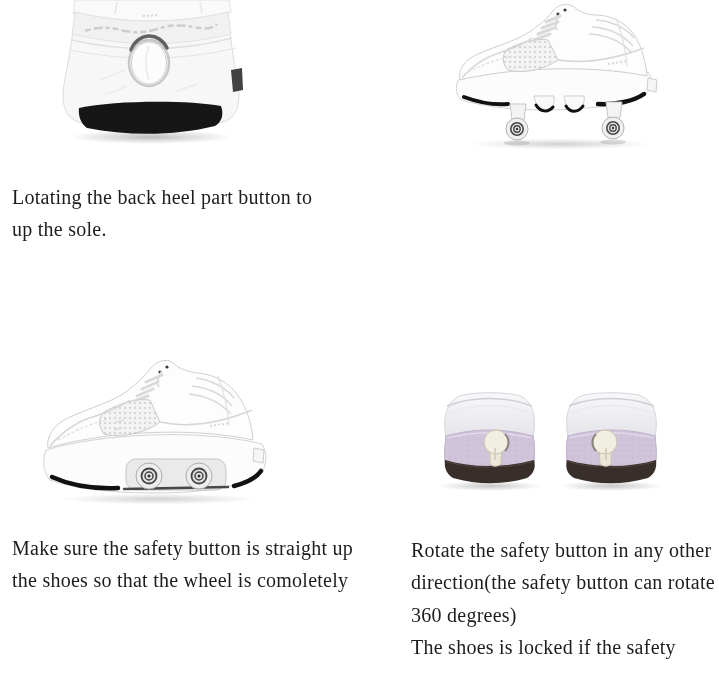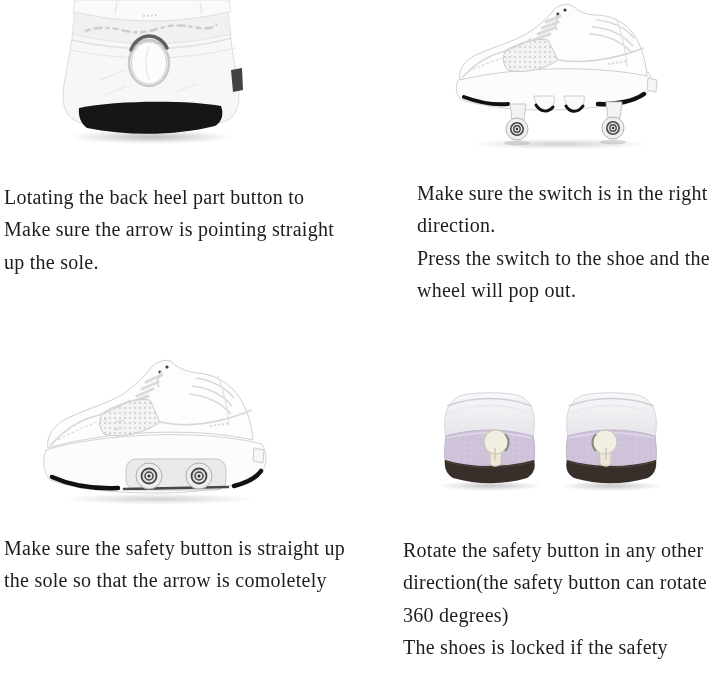--- a/index.html
+++ b/index.html
@@ -11,20 +11,21 @@
     font-family:"Liberation Serif","DejaVu Serif",serif;
   }
   figure.photo{position:absolute;margin:0;padding:0;}
   .instr{
     position:absolute;
     color:#1d1d1d;
     font-size:20px;
     line-height:32.4px;
     letter-spacing:0.25px;
     white-space:nowrap;
+    margin-left:8px;
   }
   .instr .line{height:32.4px;}
   .pos-tl-text{left:4px;top:181px;}
   .pos-tr-text{left:417px;top:177px;}
   .pos-bl-text{left:4px;top:532px;}
   .pos-br-text{left:403px;top:534px;font-family:Liberation Serif, serif;}
   .pos-tl-photo{left:55px;top:0px;}
   .pos-tr-photo{left:448px;top:0px;}
   .pos-bl-photo{left:38px;top:356px;}
   .pos-br-photo{left:433px;top:386px;}
@@ -264,34 +265,27 @@
         <use href="#heelD"></use>
       </g>
       <g transform="translate(235,0) scale(-1,1)">
         <use href="#heelD"></use>
       </g>
     </svg>
   </figure>
 
   <div class="instr pos-tl-text">
     <div class="line">Lotating the back heel part button to</div>
-    <div class="line">Make sure the arrow is pointing straight</div>
     <div class="line">up the sole.</div>
   </div>
 
-  <div class="instr pos-tr-text">
-    <div class="line">Make sure the switch is in the right</div>
-    <div class="line">direction.</div>
-    <div class="line">Press the switch to the shoe and the</div>
-    <div class="line">wheel will pop out.</div>
-  </div>
 
   <div class="instr pos-bl-text">
     <div class="line">Make sure the safety button is straight up</div>
-    <div class="line">the sole so that the arrow is comoletely</div>
+    <div class="line">the shoes so that the wheel is comoletely</div>
   </div>
 
   <div class="instr pos-br-text">
     <div class="line">Rotate the safety button in any other</div>
     <div class="line">direction(the safety button can rotate</div>
     <div class="line">360 degrees)</div>
     <div class="line">The shoes is locked if the safety</div>
   </div>
 
 </div>

